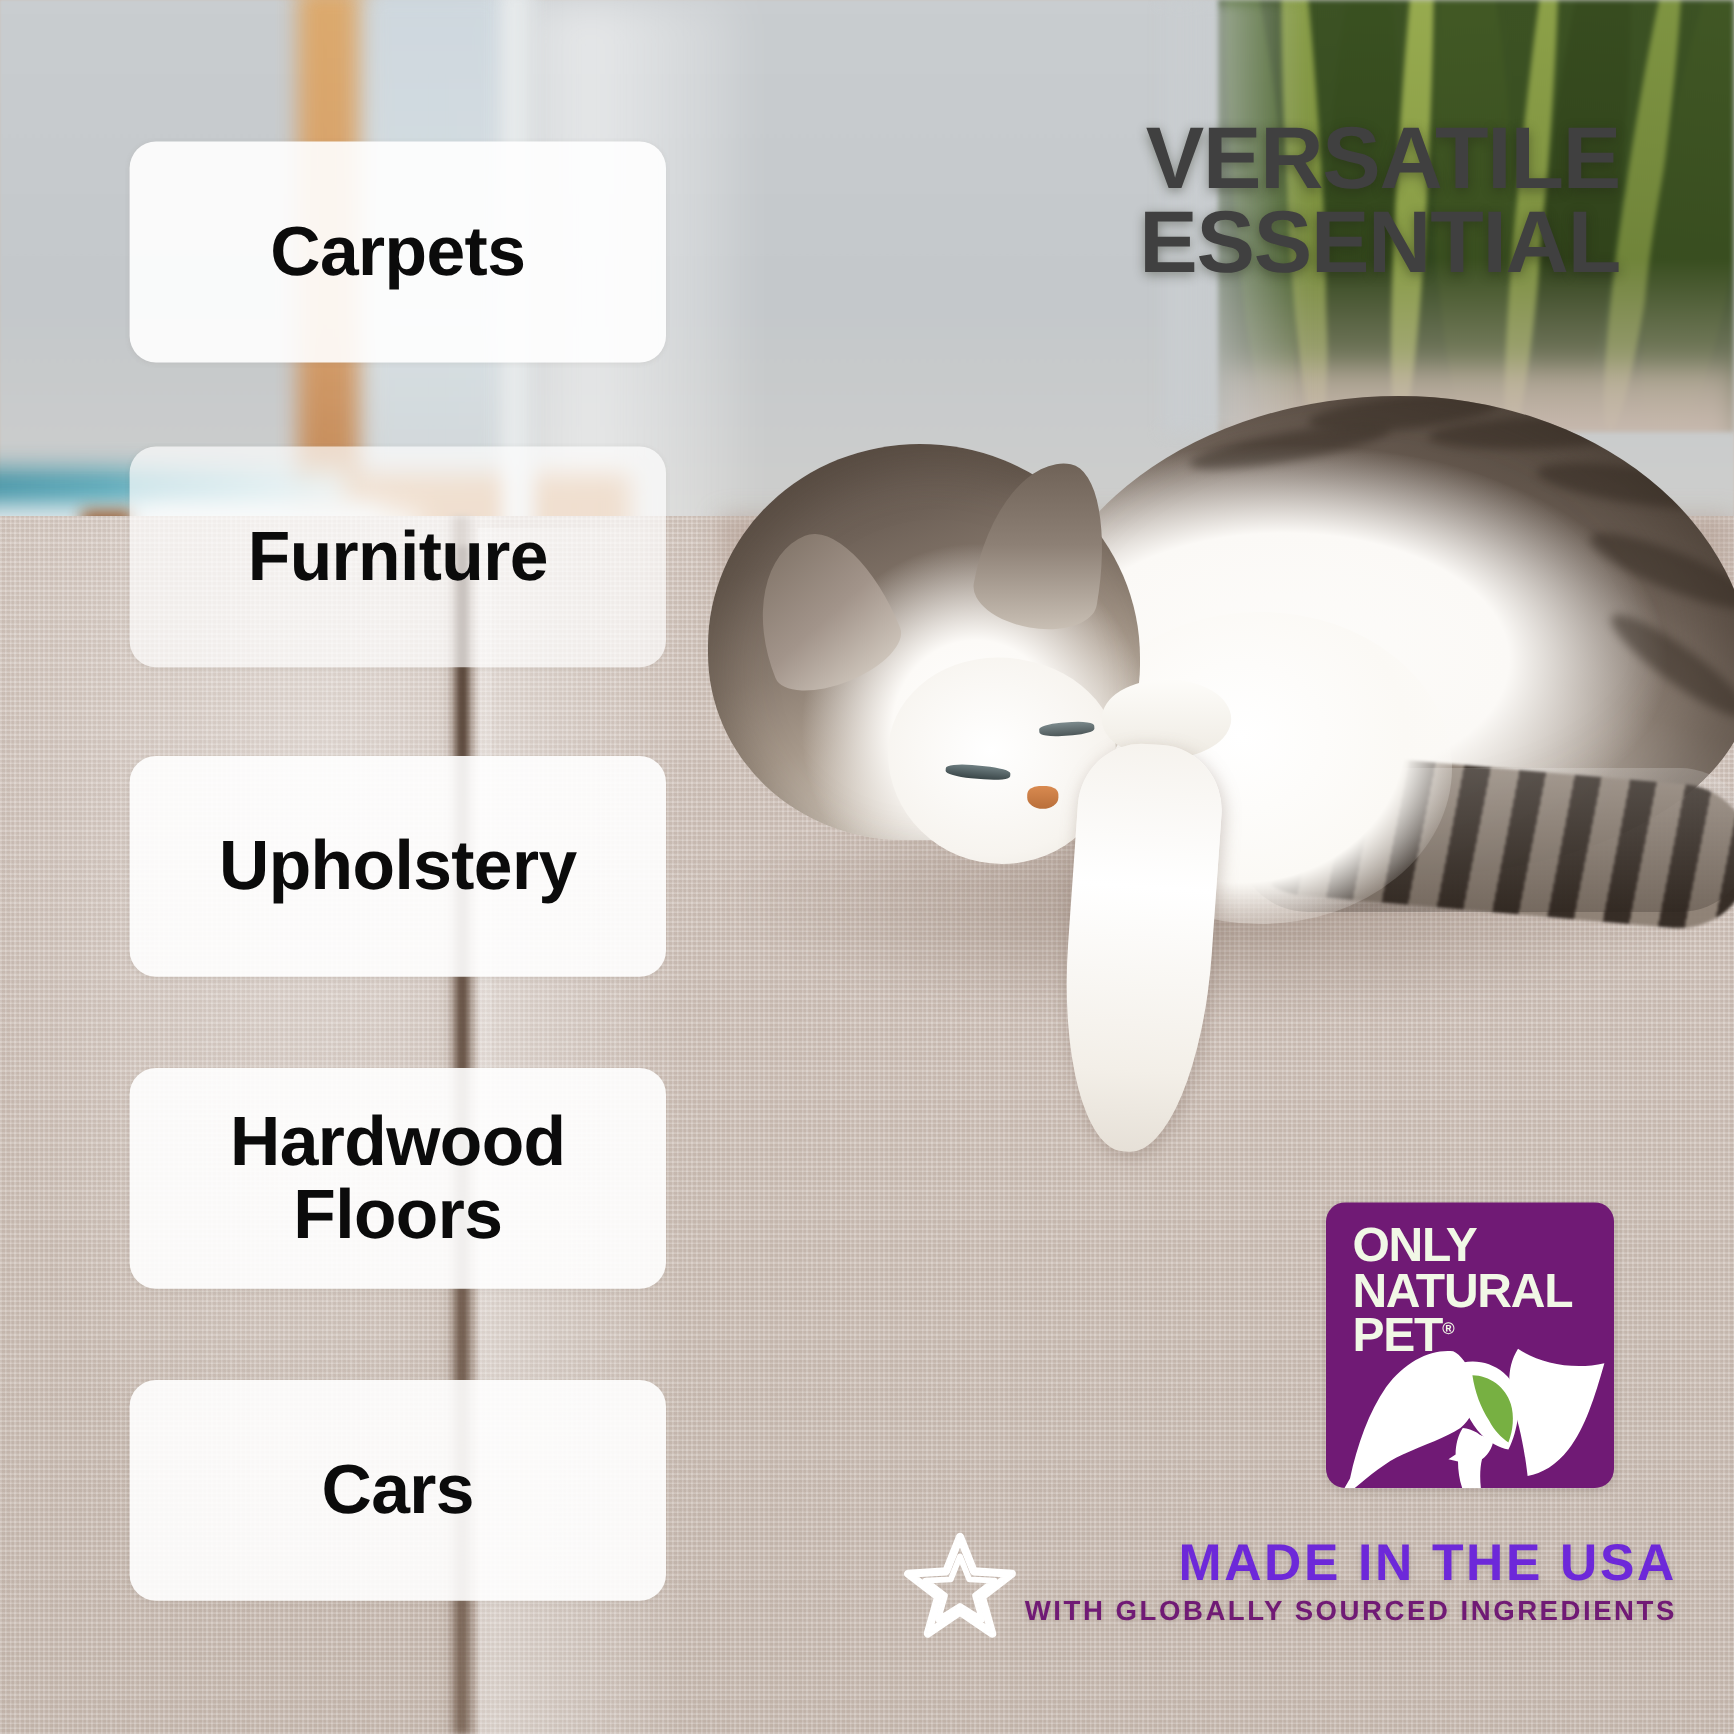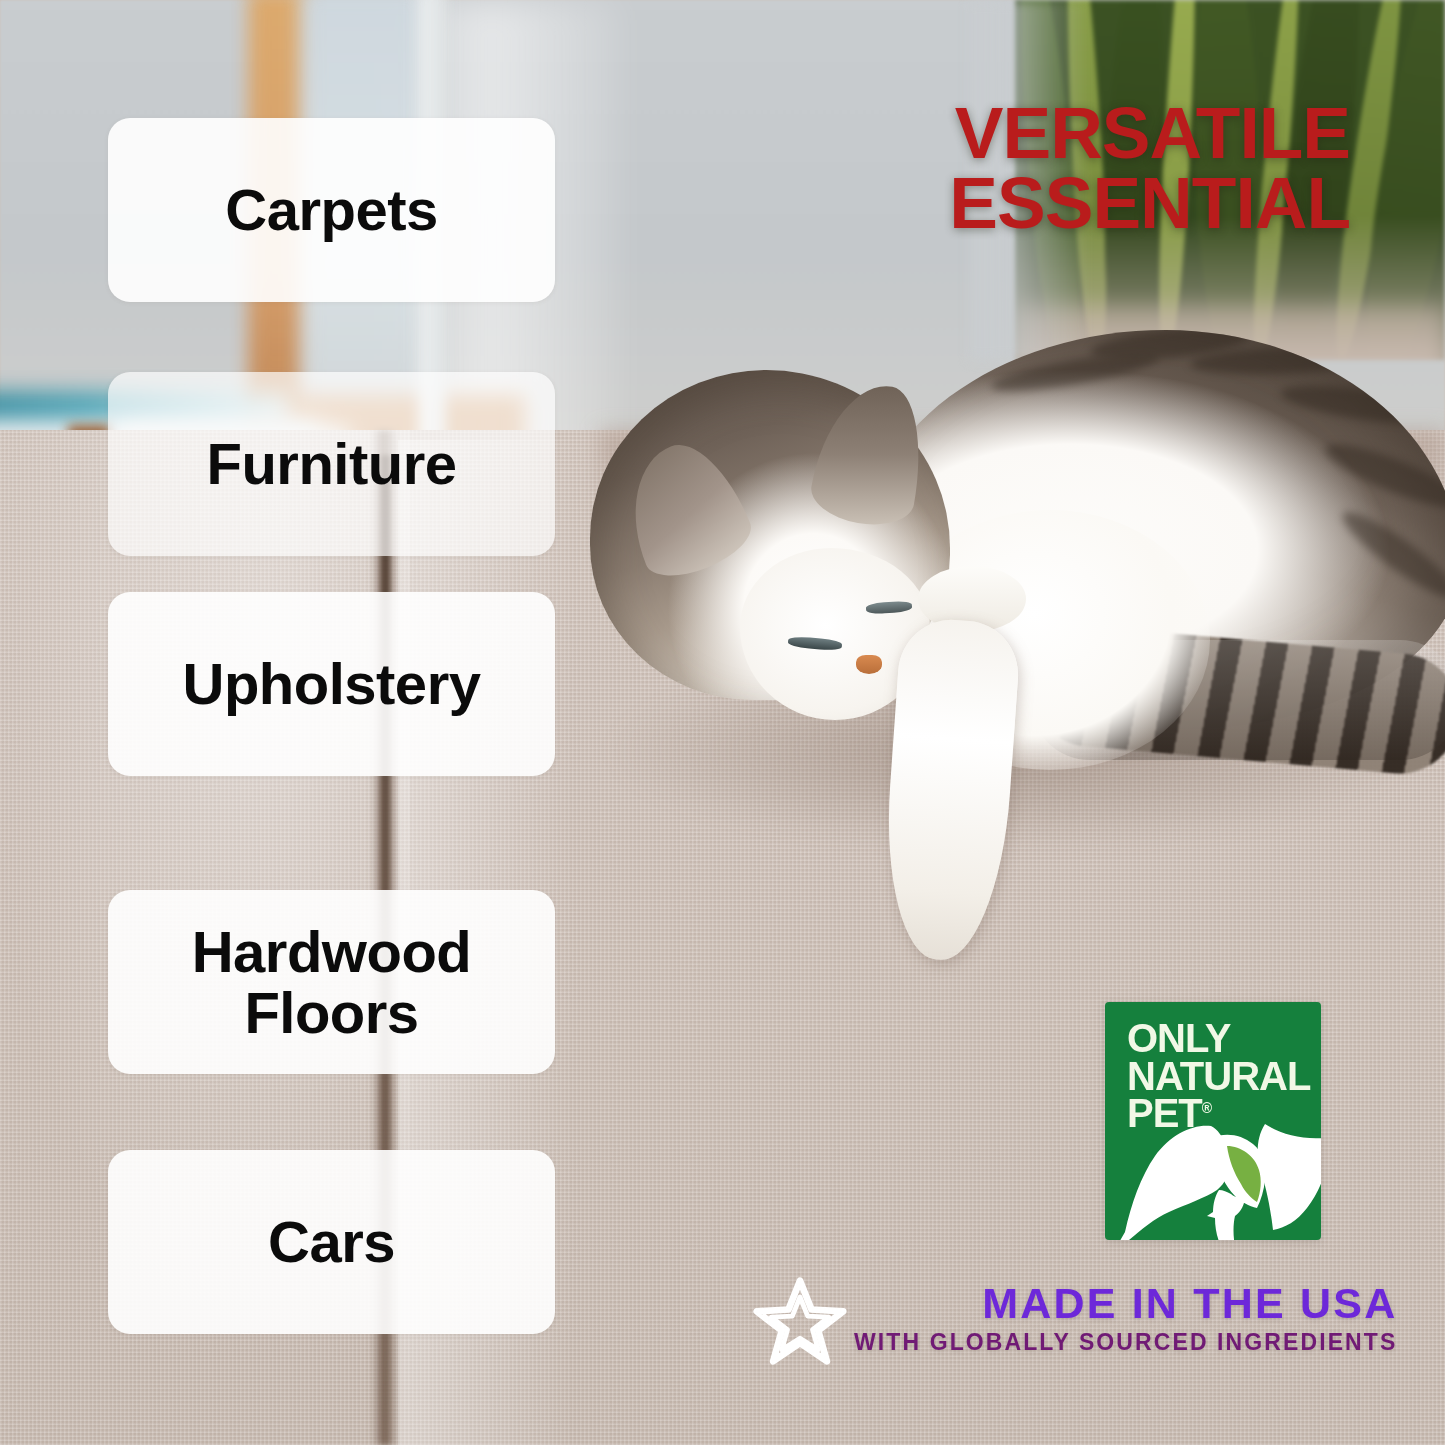--- a/index.html
+++ b/index.html
@@ -234,34 +234,34 @@
     letter-spacing:-.5px;
     box-shadow:0 1px 4px rgba(120,110,100,.10);
   }
   .pill.solid{background:rgba(255,255,255,.90);}
   .pill.sheer{background:rgba(255,255,255,.68);}
 
   
   .headline{
     position:absolute;right:95px;top:98px;width:640px;
     text-align:right;
-    color:#b91c1c;
+    color:#404040;
     font-weight:bold;
     font-size:73px;
     line-height:.96;
     letter-spacing:-1px;
     text-shadow:0 2px 10px rgba(30,36,20,.42);
   }
   .headline div{display:block;white-space:nowrap;}
 
   
   .logo{
-    position:absolute;left:1105px;top:1002px;width:216px;height:238px;
-    border-radius:4px;
-    background:#15803d;
+    position:absolute;left:1105px;top:1002px;width:240px;height:238px;
+    border-radius:16px;
+    background:#701a75;
     box-shadow:0 2px 8px rgba(90,80,70,.18);
     overflow:hidden;
   }
   .logo-text{
     position:absolute;left:22px;top:18px;
     color:#f1f8e6;font-weight:bold;
     font-size:40px;line-height:.94;letter-spacing:-1px;
   }
   .logo-reg{font-size:14px;vertical-align:super;letter-spacing:0;}
   .logo-art{position:absolute;left:10px;top:118px;width:230px;height:128px;}
@@ -358,21 +358,21 @@
     <div>VERSATILE</div>
     <div>ESSENTIAL</div>
   </div>
 
   <div class="pill sheer" style="top:372px;">
     <span>Furniture</span>
   </div>
   <div class="pill solid" style="top:118px;">
     <span>Carpets</span>
   </div>
-  <div class="pill solid" style="top:592px;">
+  <div class="pill solid" style="top:630px;">
     <span>Upholstery</span>
   </div>
   <div class="pill solid" style="top:890px;">
     <span style="white-space:pre-line;">Hardwood
 Floors</span>
   </div>
   <div class="pill solid" style="top:1150px;">
     <span>Cars</span>
   </div>
 

